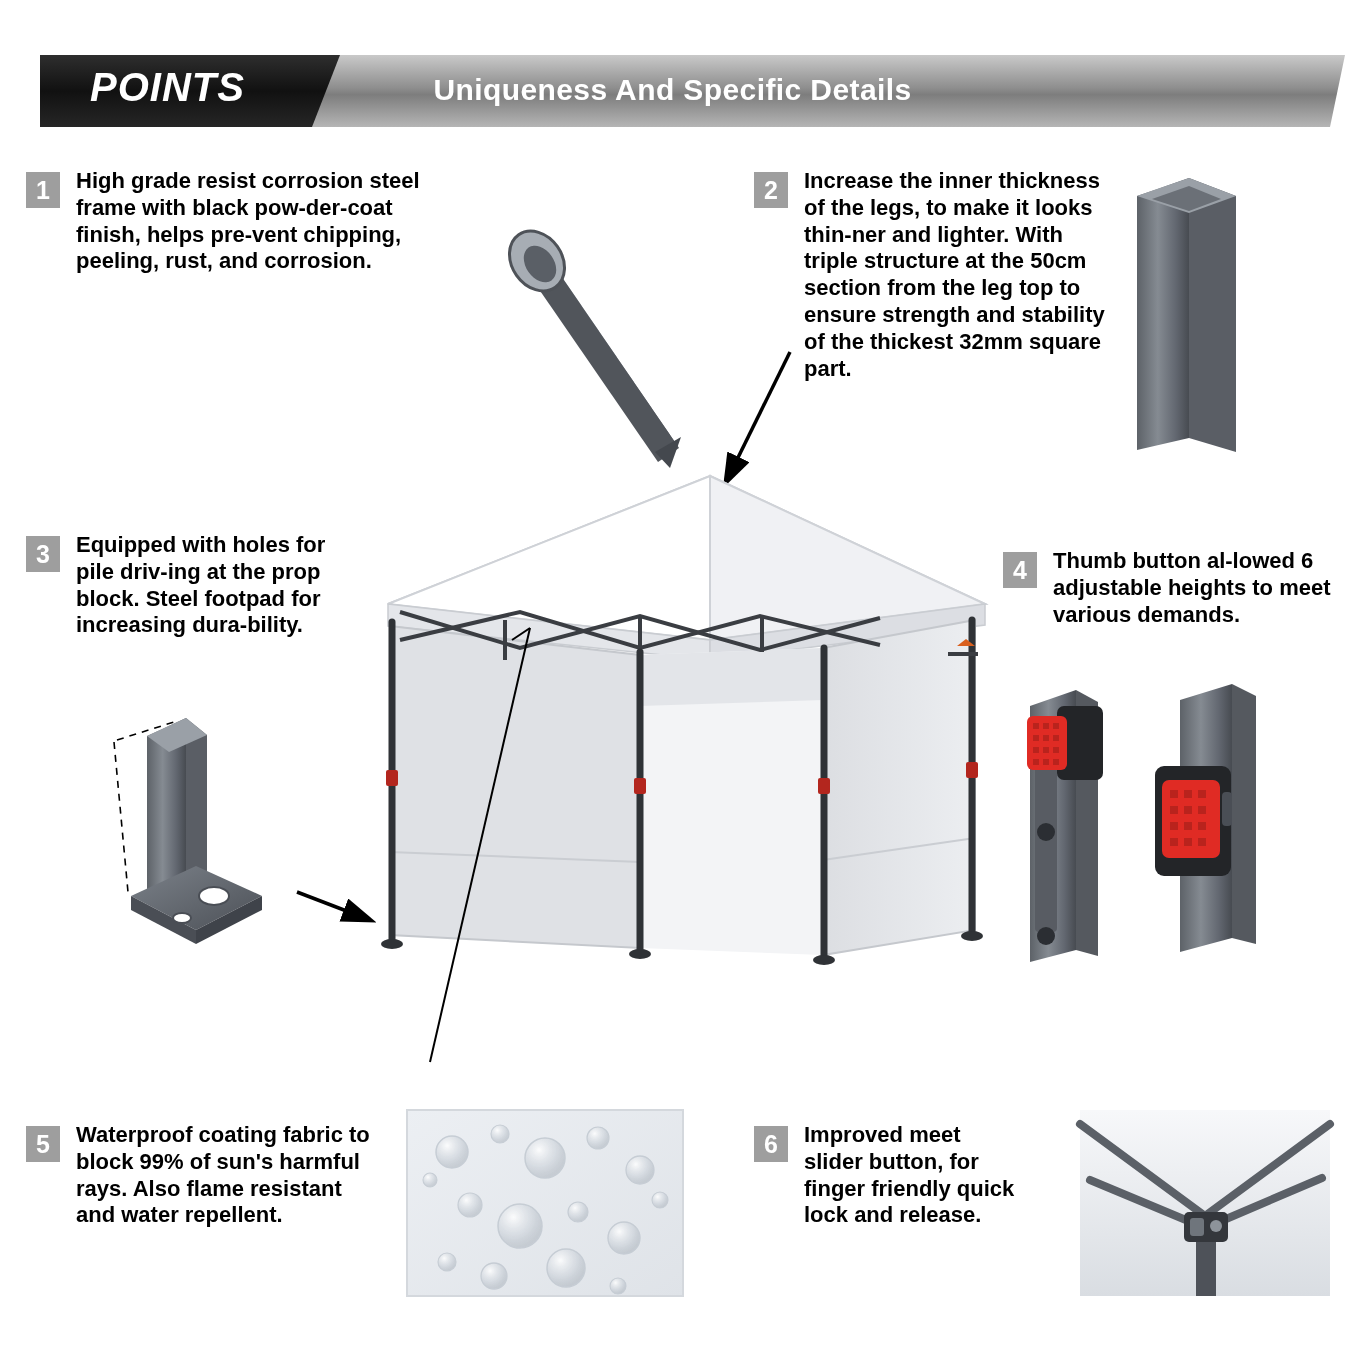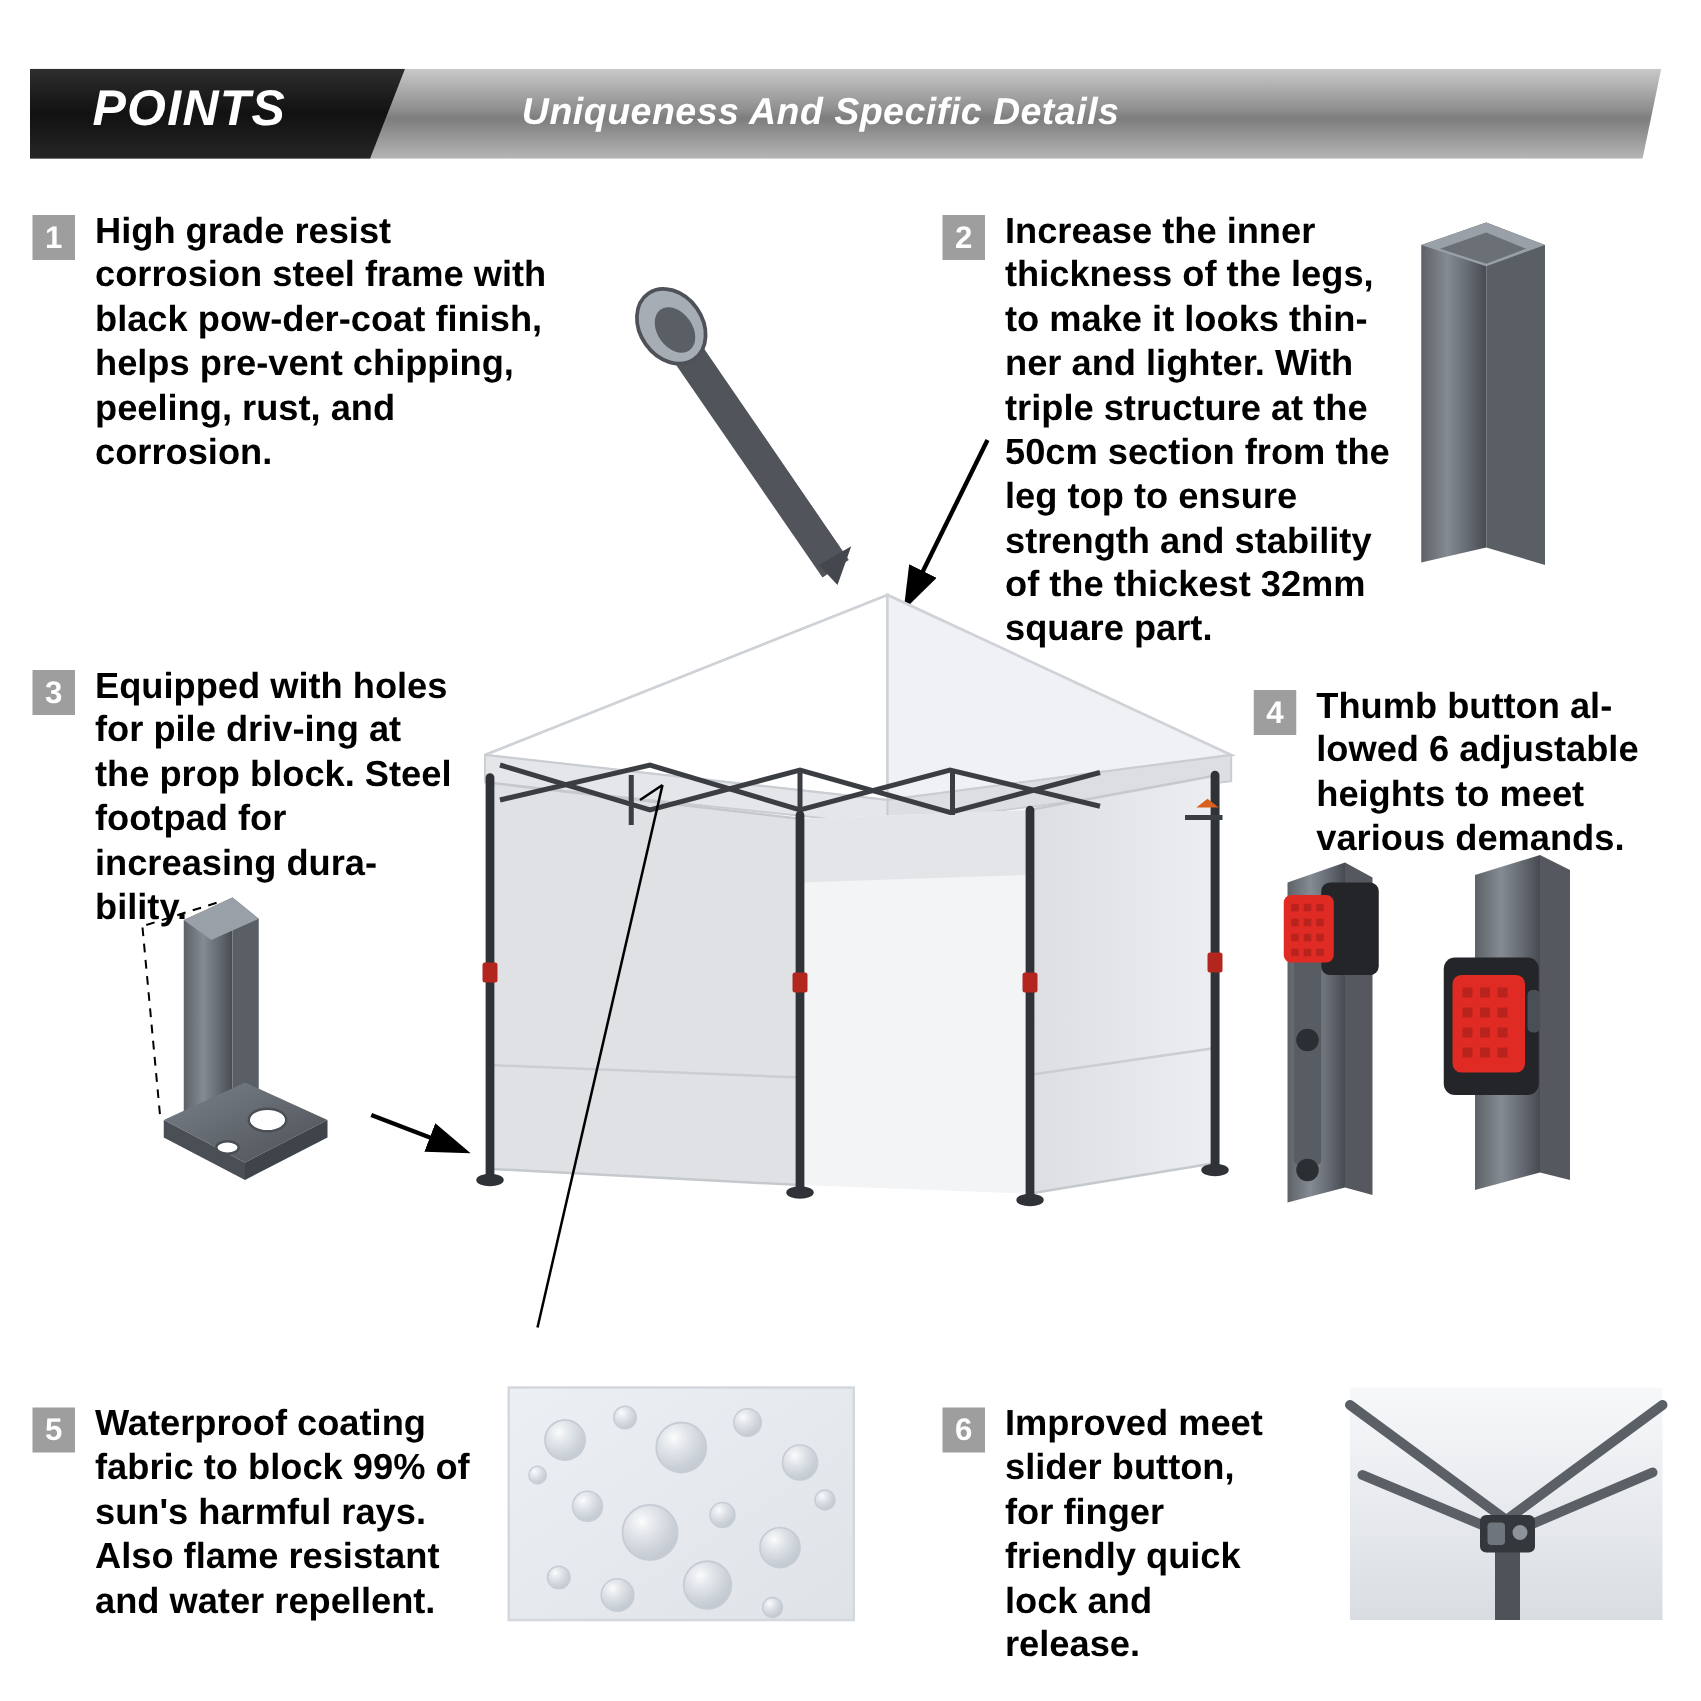--- a/index.html
+++ b/index.html
@@ -14,21 +14,21 @@
     position: relative;
     width: 1361px;
     height: 1361px;
     background: #ffffff;
     overflow: hidden;
   }
 
   
   .banner {
     position: absolute;
-    left: 24px;
+    left: 40px;
     top: 55px;
     width: 1305px;
     height: 72px;
   }
   .banner-bg {
     position: absolute;
     left: 0;
     top: 0;
     width: 100%;
     height: 100%;
@@ -44,21 +44,20 @@
     letter-spacing: 1px;
   }
   .banner-sub {
     position: absolute;
     left: 0;
     right: 40px;
     top: 18px;
     text-align: center;
     font-size: 30px;
     font-weight: bold;
-    font-style: italic;
     color: #ffffff;
     letter-spacing: 0.4px;
   }
 
   
   .point {
     position: absolute;
   }
   .point-num {
     position: absolute;
@@ -70,21 +69,21 @@
     color: #ffffff;
     font-size: 25px;
     font-weight: bold;
     line-height: 36px;
     text-align: center;
   }
   .point-text {
     position: absolute;
     left: 50px;
     top: 0;
-    font-size: 29px;
+    font-size: 22px;
     font-weight: bold;
     line-height: 1.22;
     color: #000000;
     white-space: pre-line;
   }
 
   .p1 { left: 26px; top: 168px; width: 420px; }
   .p2 { left: 754px; top: 168px; width: 360px; }
   .p3 { left: 26px; top: 532px; width: 340px; }
   .p4 { left: 1003px; top: 548px; width: 350px; }

